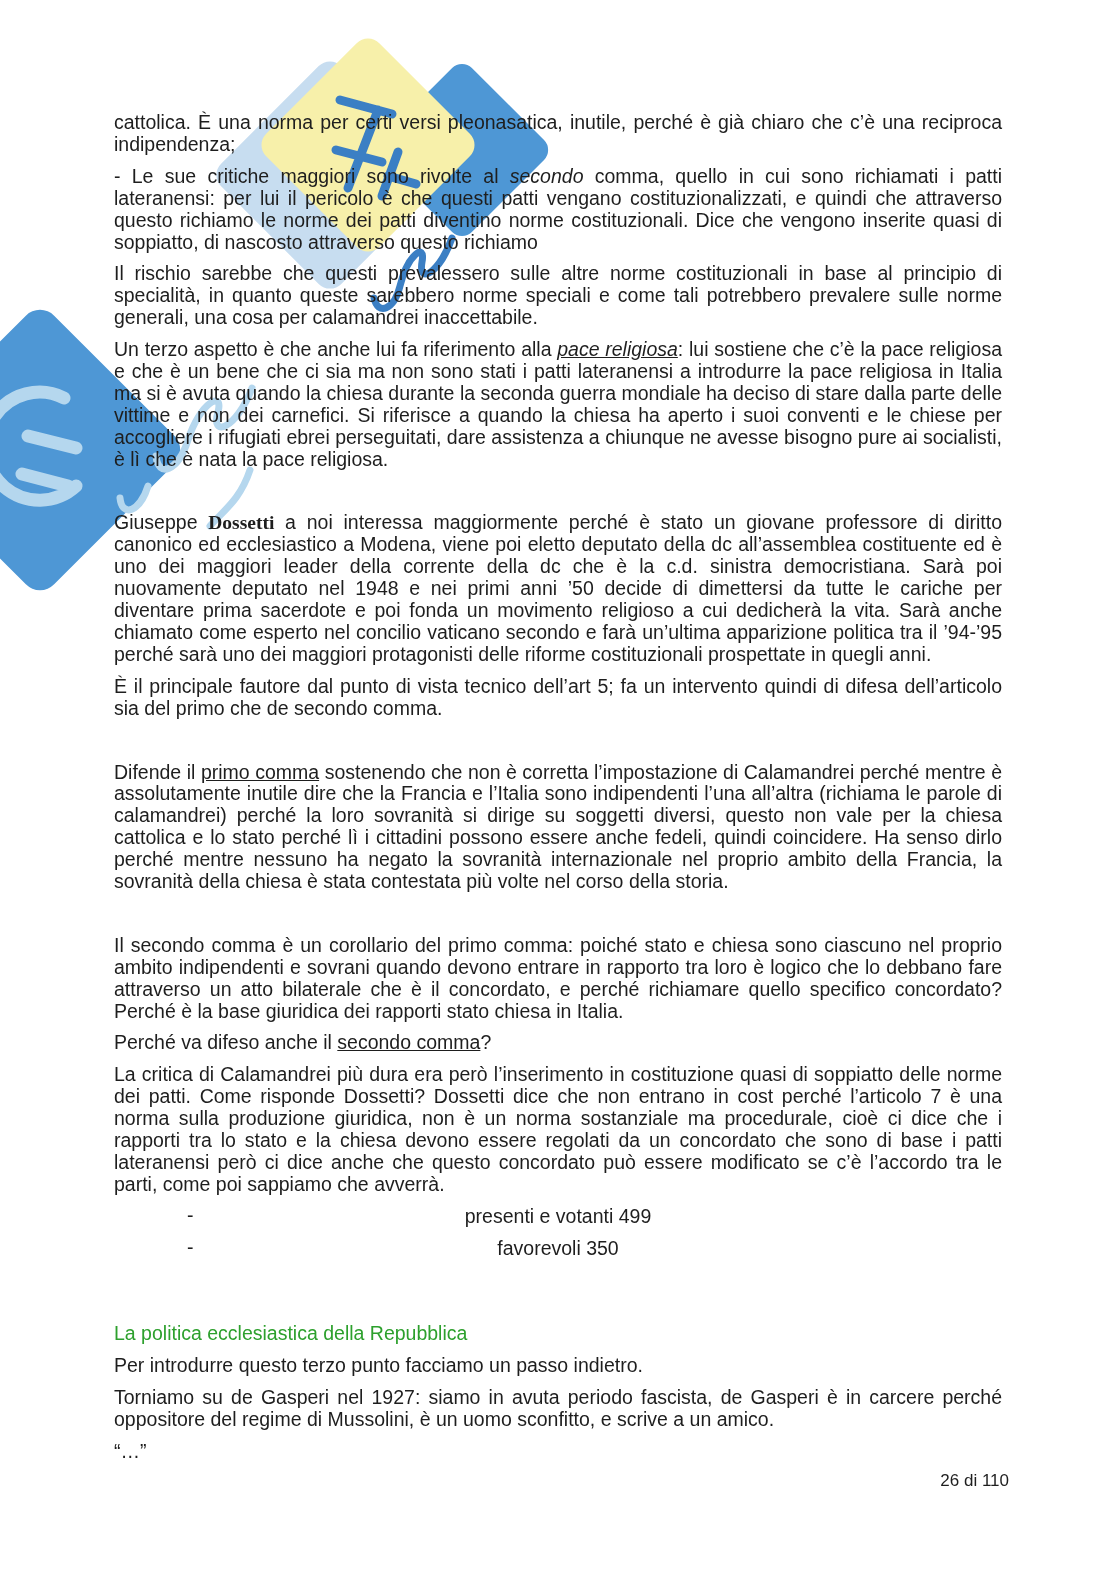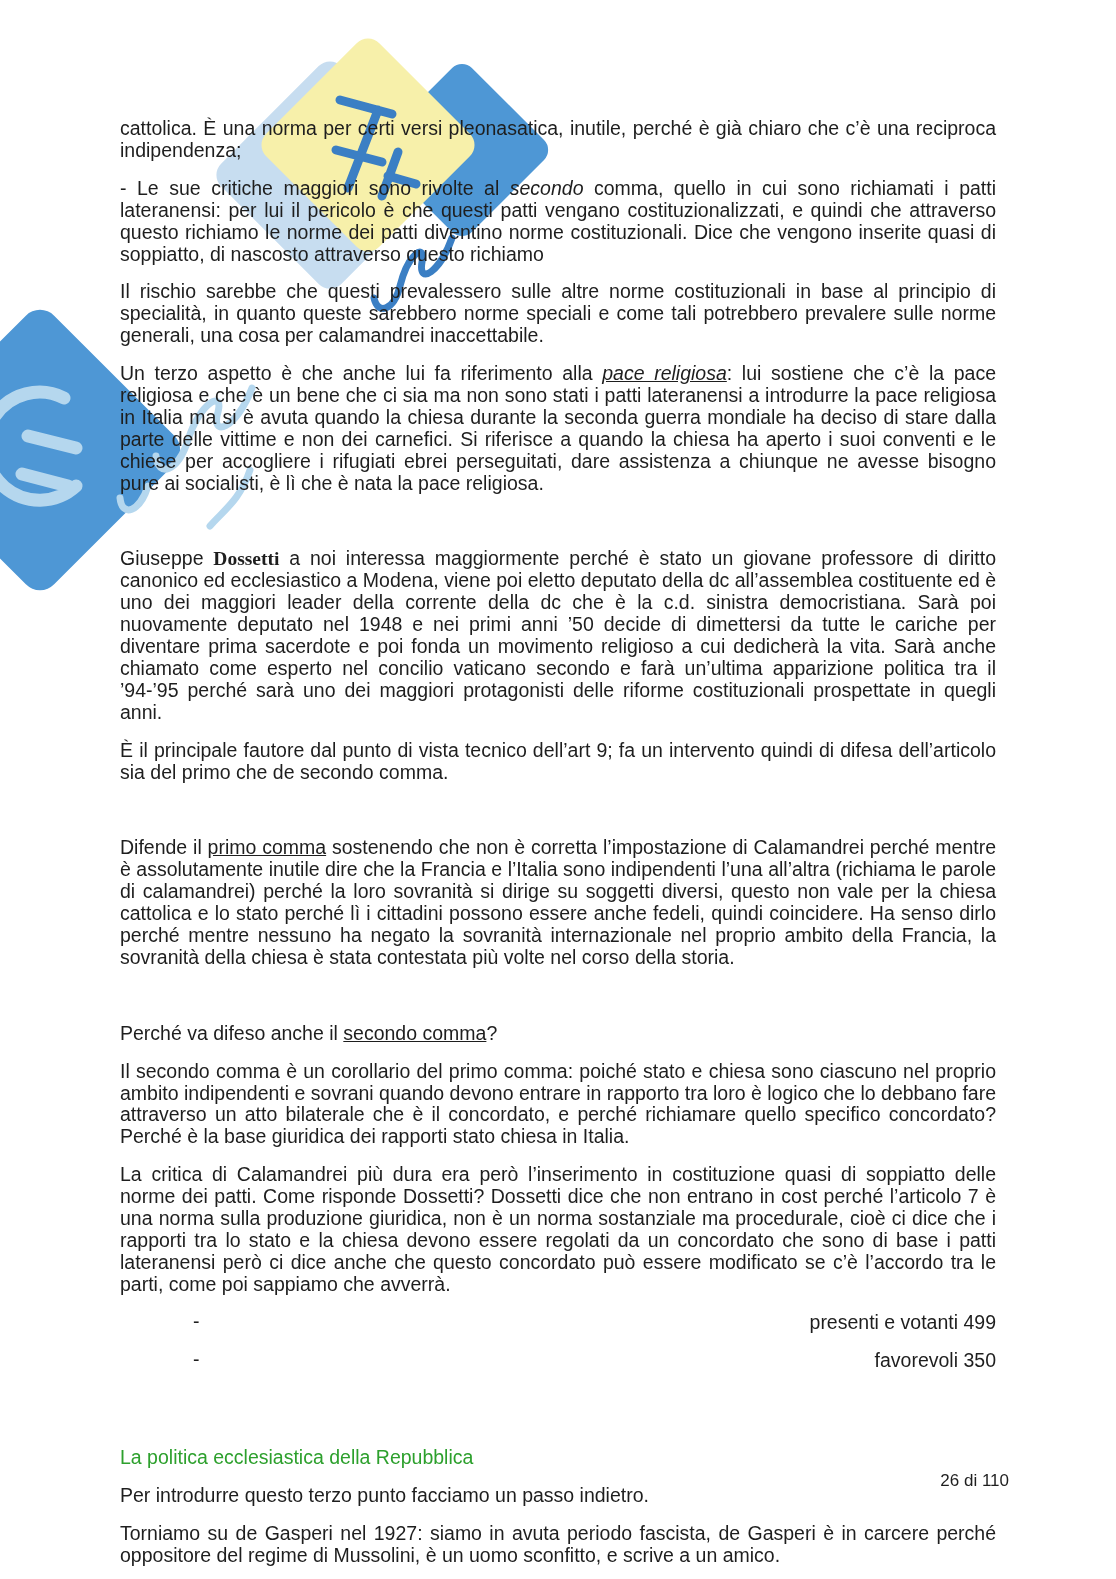--- a/index.html
+++ b/index.html
@@ -6,24 +6,24 @@
   body{
     width:1116px;height:1579px;position:relative;background:#ffffff;
     font-family:"Liberation Sans","DejaVu Sans",sans-serif;
     overflow:hidden;
   }
   #watermark{position:absolute;left:0;top:0;z-index:0;pointer-events:none;}
   #doc{
     position:absolute;left:104px;top:102px;width:908px;z-index:1;
     font-size:19.5px;line-height:21.9px;color:#1e1e1e;text-align:justify;
   }
-  #doc p, #doc h2{margin:16px;padding:0;font-size:19.5px;line-height:21.9px;font-weight:normal;}
+  #doc p, #doc h2{margin:10px;padding:0;font-size:19.5px;line-height:21.9px;font-weight:normal;}
   .indent{margin-left:76px;}
   .t-h{color:var(--heading-color,#2da02d);font-weight:bold;text-align:left;}
-  .t-li{padding-left:96px;text-align:right;position:relative;}
+  .t-li{padding-left:96px;text-align:center;position:relative;}
   .t-li::before{content:attr(data-marker);position:absolute;left:73px;top:-1px;}
   .blank{height:21.9px;}
   .s-i{font-style:italic;}
   .s-b{font-weight:bold;font-family:Liberation Serif, serif;}
   .s-u{text-decoration:underline;}
   #footer{
     position:absolute;top:1471px;right:107px;z-index:1;
     font-size:17px;color:#1e1e1e;
   }
 </style>
@@ -49,26 +49,26 @@
   <path d="M252,388 c-16,42 -42,50 -34,24 c6,-22 -18,-10 -30,28 c-10,32 -30,38 -32,16 m-8,30 c-8,26 -26,32 -28,12 m130,-28 c-10,30 -26,40 -40,56" fill="none" stroke-width="7" stroke-linecap="round" stroke="#b5d7ee"></path>
 </svg>
 
 <div id="doc">
     <p class="t-p indent"><span>cattolica. È una norma per certi versi pleonasatica, inutile, perché è già chiaro che c’è una reciproca indipendenza;</span></p>
     <p class="t-p indent"><span>- Le sue critiche maggiori sono rivolte al </span><span class="s-i">secondo</span><span> comma, quello in cui sono richiamati i patti lateranensi: per lui il pericolo è che questi patti vengano costituzionalizzati, e quindi che attraverso questo richiamo le norme dei patti diventino norme costituzionali. Dice che vengono inserite quasi di soppiatto, di nascosto attraverso questo richiamo</span></p>
     <p class="t-p"><span>Il rischio sarebbe che questi prevalessero sulle altre norme costituzionali in base al principio di specialità, in quanto queste sarebbero norme speciali e come tali potrebbero prevalere sulle norme generali, una cosa per calamandrei inaccettabile.</span></p>
     <p class="t-p"><span>Un terzo aspetto è che anche lui fa riferimento alla </span><span class="s-i s-u">pace religiosa</span><span>: lui sostiene che c’è la pace religiosa e che è un bene che ci sia ma non sono stati i patti lateranensi a introdurre la pace religiosa in Italia ma si è avuta quando la chiesa durante la seconda guerra mondiale ha deciso di stare dalla parte delle vittime e non dei carnefici. Si riferisce a quando la chiesa ha aperto i suoi conventi e le chiese per accogliere i rifugiati ebrei perseguitati, dare assistenza a chiunque ne avesse bisogno pure ai socialisti, è lì che è nata la pace religiosa.</span></p>
     <div class="blank"></div>
     <p class="t-p"><span>Giuseppe </span><span class="s-b">Dossetti</span><span> a noi interessa maggiormente perché è stato un giovane professore di  diritto canonico ed ecclesiastico a Modena, viene poi eletto deputato della dc all’assemblea costituente ed è uno dei maggiori leader della corrente della dc che è la c.d. sinistra democristiana. Sarà poi nuovamente deputato nel 1948 e nei primi anni ’50 decide di dimettersi da tutte le cariche per diventare prima sacerdote e poi fonda un movimento religioso a cui dedicherà la vita. Sarà anche chiamato come esperto nel concilio vaticano secondo e farà un’ultima apparizione politica tra il ’94-’95 perché sarà uno dei maggiori protagonisti delle riforme costituzionali prospettate in quegli anni.</span></p>
-    <p class="t-p"><span>È il principale fautore dal punto di vista tecnico dell’art 9; fa un intervento quindi di difesa dell’articolo sia del primo che de secondo comma.</span></p>
+    <p class="t-p"><span>È il principale fautore dal punto di vista tecnico dell’art 5; fa un intervento quindi di difesa dell’articolo sia del primo che de secondo comma.</span></p>
     <div class="blank"></div>
     <p class="t-p"><span>Difende il </span><span class="s-u">primo comma</span><span> sostenendo che non è corretta l’impostazione di Calamandrei perché mentre è assolutamente inutile dire che la Francia e l’Italia sono indipendenti l’una all’altra (richiama le parole di calamandrei) perché la loro sovranità si dirige su soggetti diversi, questo non vale per la chiesa cattolica e lo stato perché lì i cittadini possono essere anche fedeli, quindi coincidere. Ha senso dirlo perché mentre nessuno ha negato la sovranità internazionale nel proprio ambito della Francia, la sovranità della chiesa è stata contestata più volte nel corso della storia.</span></p>
     <div class="blank"></div>
+    <p class="t-p"><span>Il secondo comma è un corollario del primo comma: poiché stato e chiesa sono ciascuno nel proprio ambito indipendenti e sovrani quando devono entrare in rapporto tra loro è logico che lo debbano fare attraverso un atto bilaterale che è il concordato, e perché richiamare quello specifico concordato? Perché è la base giuridica dei rapporti stato chiesa in Italia.</span></p>
     <p class="t-p"><span>Perché va difeso anche il </span><span class="s-u">secondo comma</span><span>?</span></p>
-    <p class="t-p"><span>Il secondo comma è un corollario del primo comma: poiché stato e chiesa sono ciascuno nel proprio ambito indipendenti e sovrani quando devono entrare in rapporto tra loro è logico che lo debbano fare attraverso un atto bilaterale che è il concordato, e perché richiamare quello specifico concordato? Perché è la base giuridica dei rapporti stato chiesa in Italia.</span></p>
     <p class="t-p"><span>La critica di Calamandrei più dura era però l’inserimento in costituzione quasi di soppiatto delle norme dei patti. Come risponde Dossetti? Dossetti dice che non entrano in cost perché l’articolo 7 è una norma sulla produzione giuridica, non è un norma sostanziale ma procedurale, cioè ci dice che i rapporti tra lo stato e la chiesa devono essere regolati da un concordato che sono di base i patti lateranensi però ci dice anche che questo concordato può essere modificato se c’è l’accordo tra le parti, come poi sappiamo che avverrà.</span></p>
     <p class="t-li" data-marker="-"><span>presenti e votanti 499</span></p>
     <p class="t-li" data-marker="-"><span>favorevoli 350</span></p>
     <div class="blank"></div>
     <div class="blank"></div>
     <h2 class="t-h"><span>La politica ecclesiastica della Repubblica</span></h2>
     <p class="t-p"><span>Per introdurre questo terzo punto facciamo un passo indietro.</span></p>
     <p class="t-p"><span>Torniamo su de Gasperi nel 1927: siamo in avuta periodo fascista, de Gasperi è in carcere perché oppositore del regime di Mussolini, è un uomo sconfitto, e scrive a un amico.</span></p>
     <p class="t-p"><span>“…”</span></p>
   </div>

